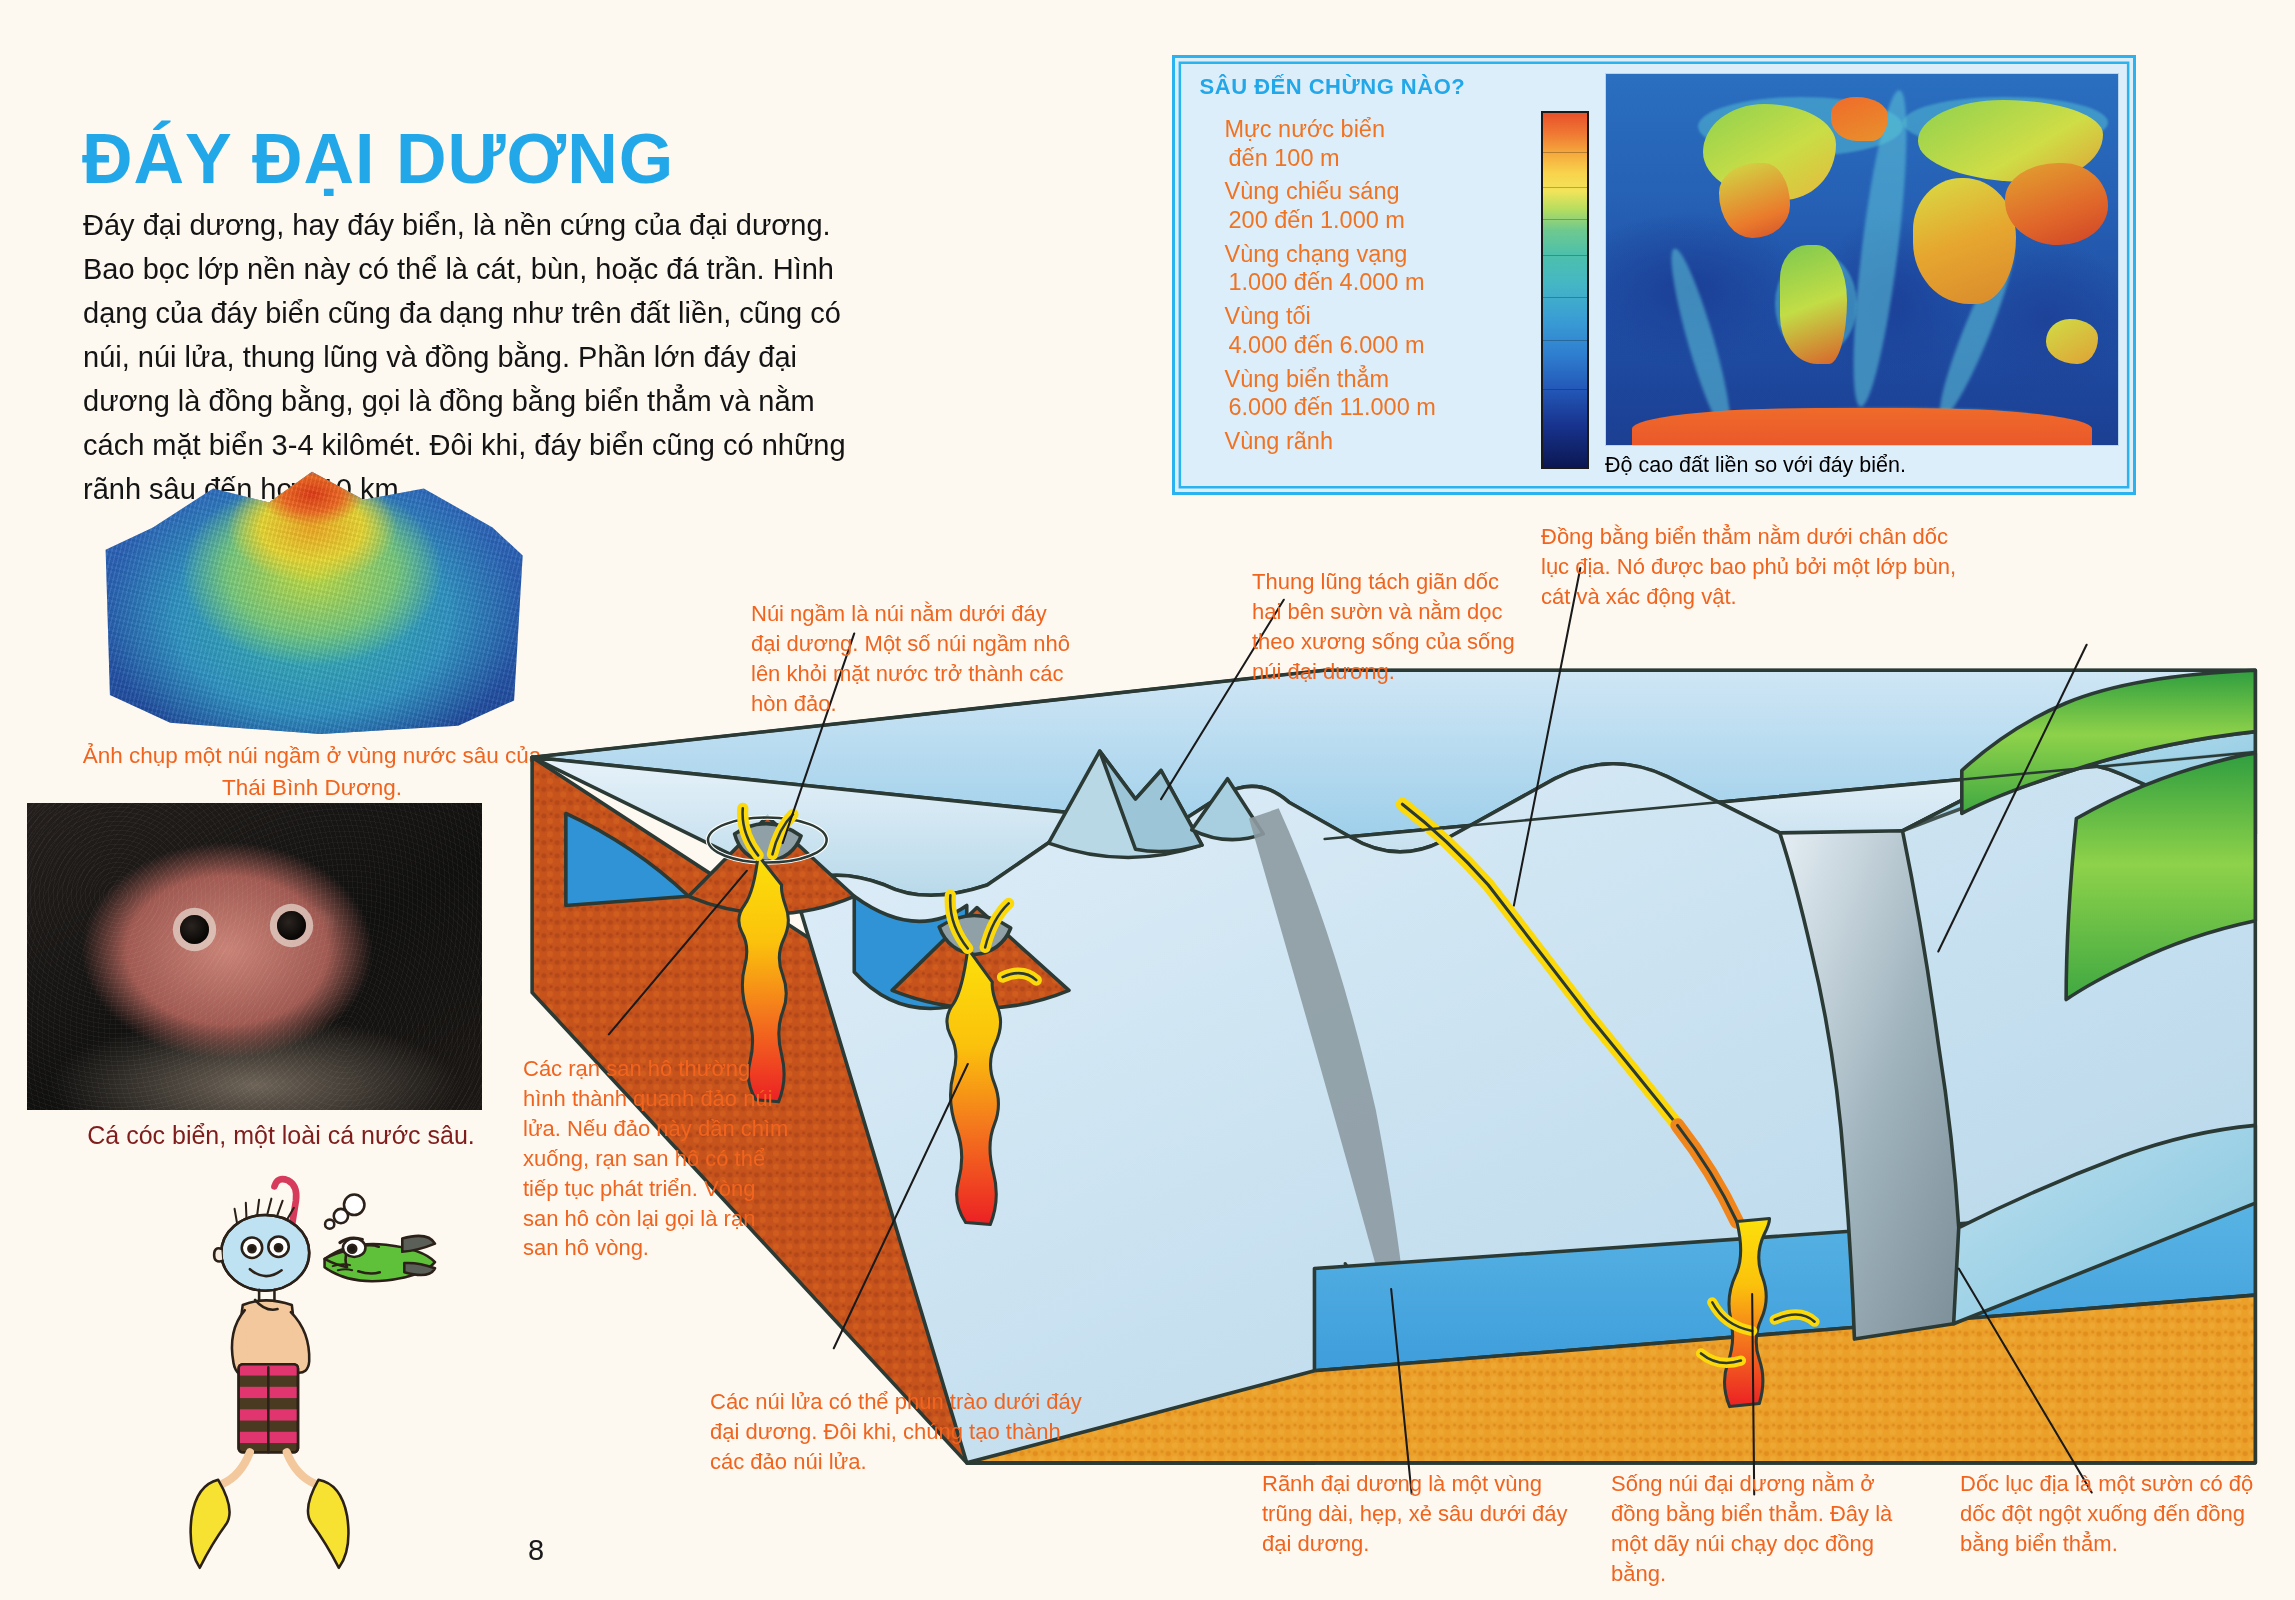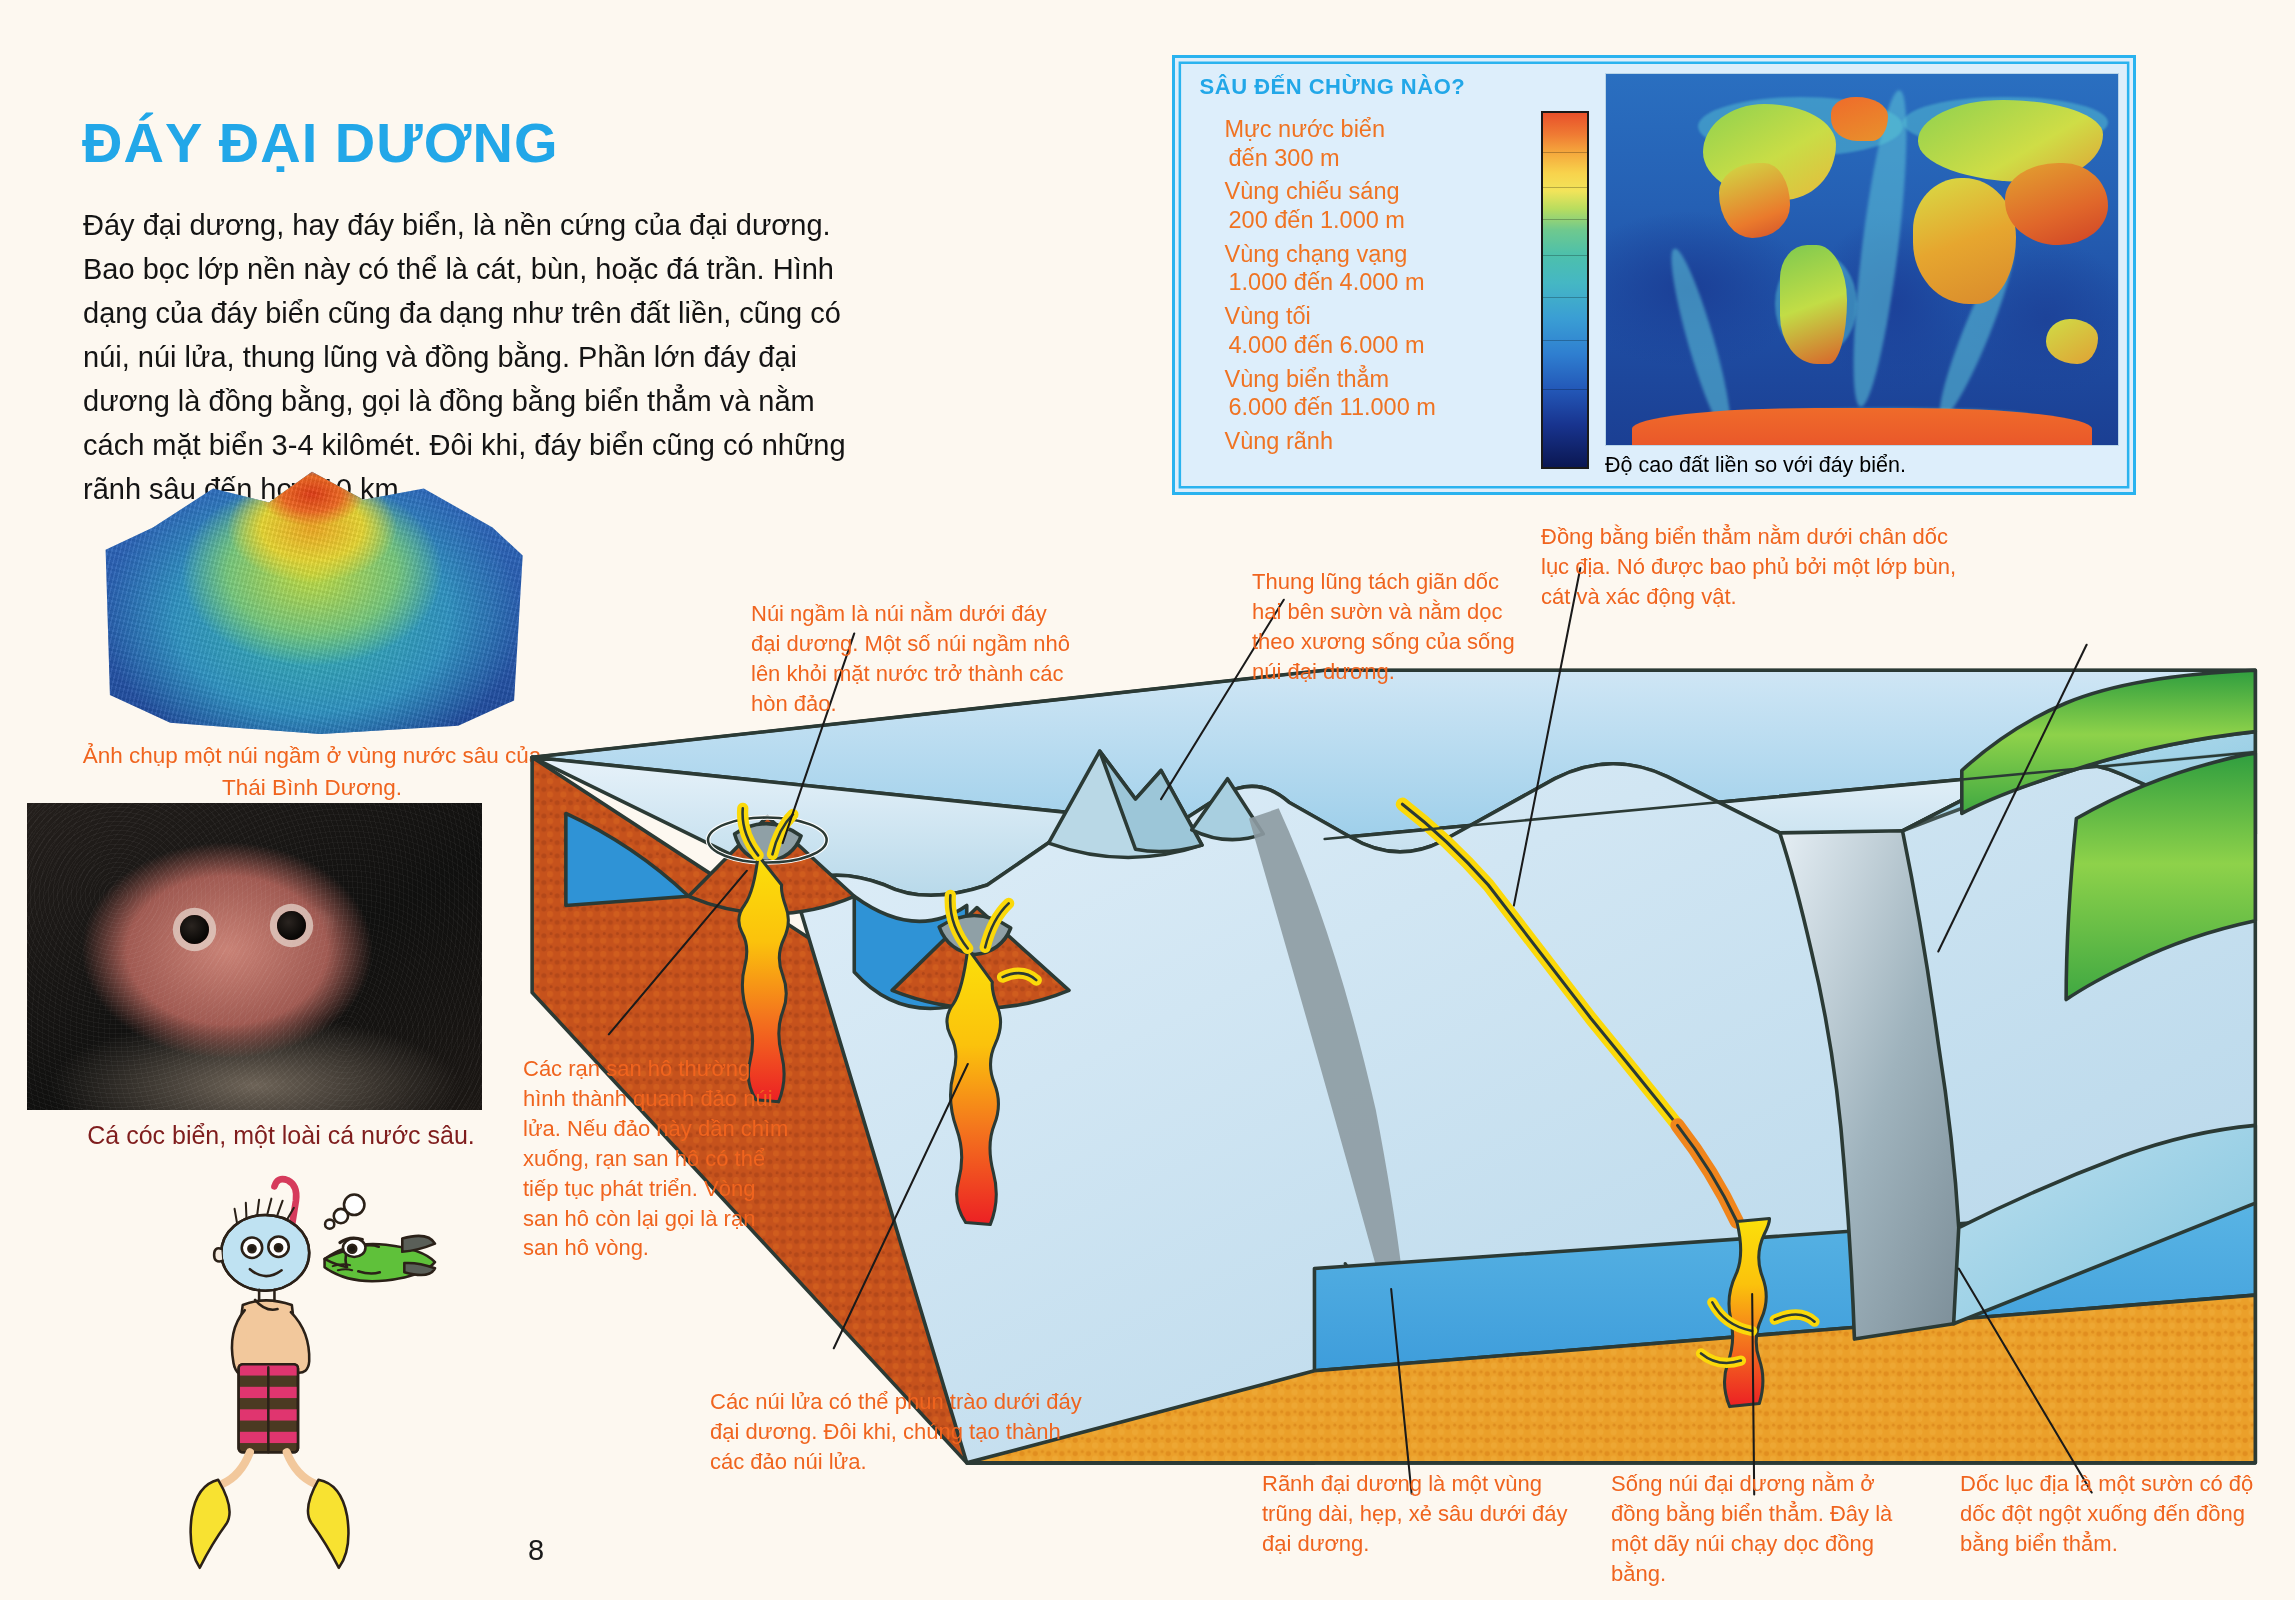--- a/index.html
+++ b/index.html
@@ -7,21 +7,21 @@
     width:2295px;height:1601px;
     background:#fdf8f0;
     font-family:"Liberation Sans", sans-serif;
     position:relative;overflow:hidden;
   }
   .page{position:absolute;inset:0;}
 
   
   #page-title{
     position:absolute;left:82px;top:77px;
-    font-size:56px;font-weight:bold;color:#22a7e8;
+    font-size:70px;font-weight:bold;color:#22a7e8;
     letter-spacing:1px;line-height:1;
   }
   #intro-paragraph{
     position:absolute;left:83px;top:174px;width:798px;
     font-size:29px;line-height:1.52;color:#141414;
   }
 
   
   #depth-box{
     position:absolute;left:1172px;top:55px;width:964px;height:440px;
@@ -135,21 +135,21 @@
 
   <h1 id="page-title">ĐÁY ĐẠI DƯƠNG</h1>
   <p id="intro-paragraph">Đáy đại dương, hay đáy biển, là nền cứng của đại dương. Bao bọc lớp nền này có thể là cát, bùn, hoặc đá trần. Hình dạng của đáy biển cũng đa dạng như trên đất liền, cũng có núi, núi lửa, thung lũng và đồng bằng. Phần lớn đáy đại dương là đồng bằng, gọi là đồng bằng biển thẳm và nằm cách mặt biển 3-4 kilômét. Đôi khi, đáy biển cũng có những rãnh sâu đến hơn 10 km.</p>
 
   <div id="depth-box">
     <div id="depth-box-title">SÂU ĐẾN CHỪNG NÀO?</div>
 
     <div id="depth-zone-list">
       <div class="zone">
         <div class="zone-name">Mực nước biển</div>
-        <div class="zone-range">đến 300 m</div>
+        <div class="zone-range">đến 100 m</div>
       </div>
       <div class="zone">
         <div class="zone-name">Vùng chiếu sáng</div>
         <div class="zone-range">200 đến 1.000 m</div>
       </div>
       <div class="zone">
         <div class="zone-name">Vùng chạng vạng</div>
         <div class="zone-range">1.000 đến 4.000 m</div>
       </div>
       <div class="zone">

